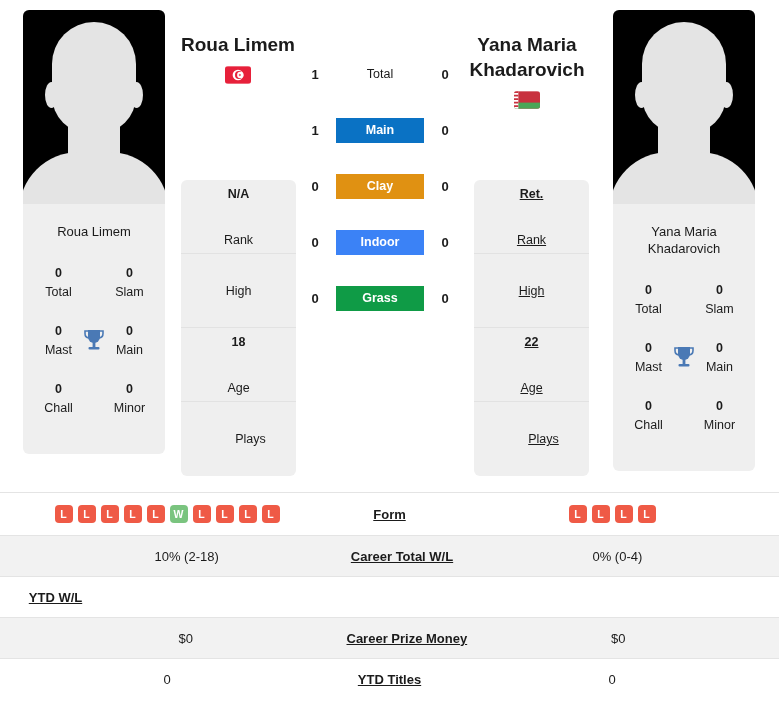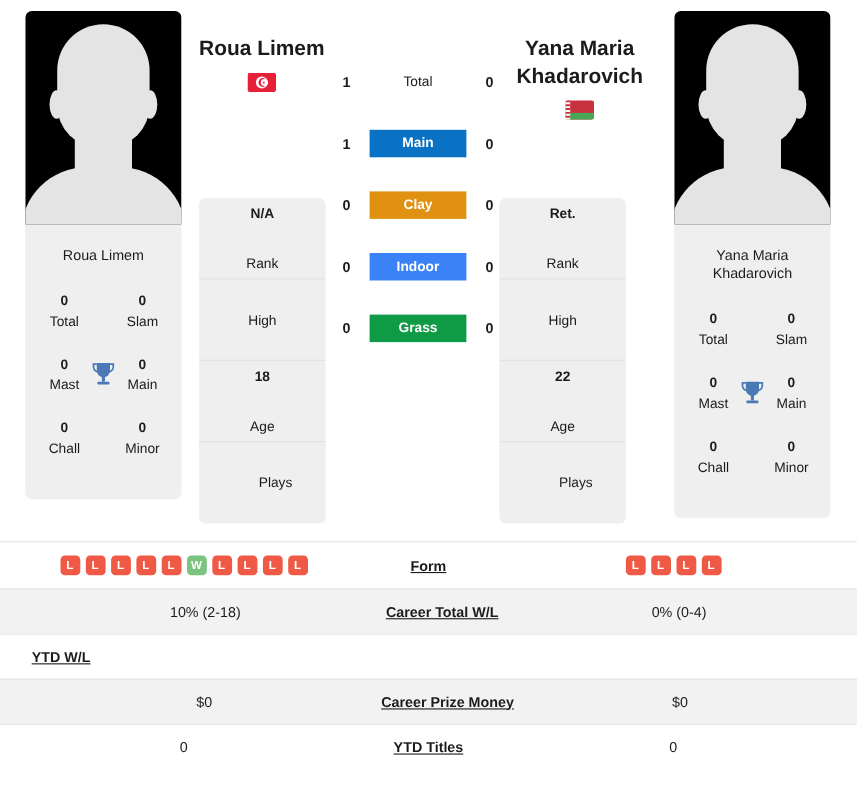--- a/index.html
+++ b/index.html
@@ -109,21 +109,21 @@
   
   .info-col {
     position: absolute;
     top: 180px;
     width: 115px;
     background: #efefef;
     border-radius: 6px;
     overflow: hidden;
   }
   .info-col.left  { left: 181px; }
-  .info-col.right { left: 454px; }
+  .info-col.right { left: 474px; text-decoration: underline; }
   .info-row {
     height: 74px;
     display: flex;
     flex-direction: column;
     align-items: center;
     justify-content: center;
     border-bottom: 1px solid #e2e2e2;
     gap: 28px;
   }
   .info-row:last-child { border-bottom: none; padding-left: 24px; }

